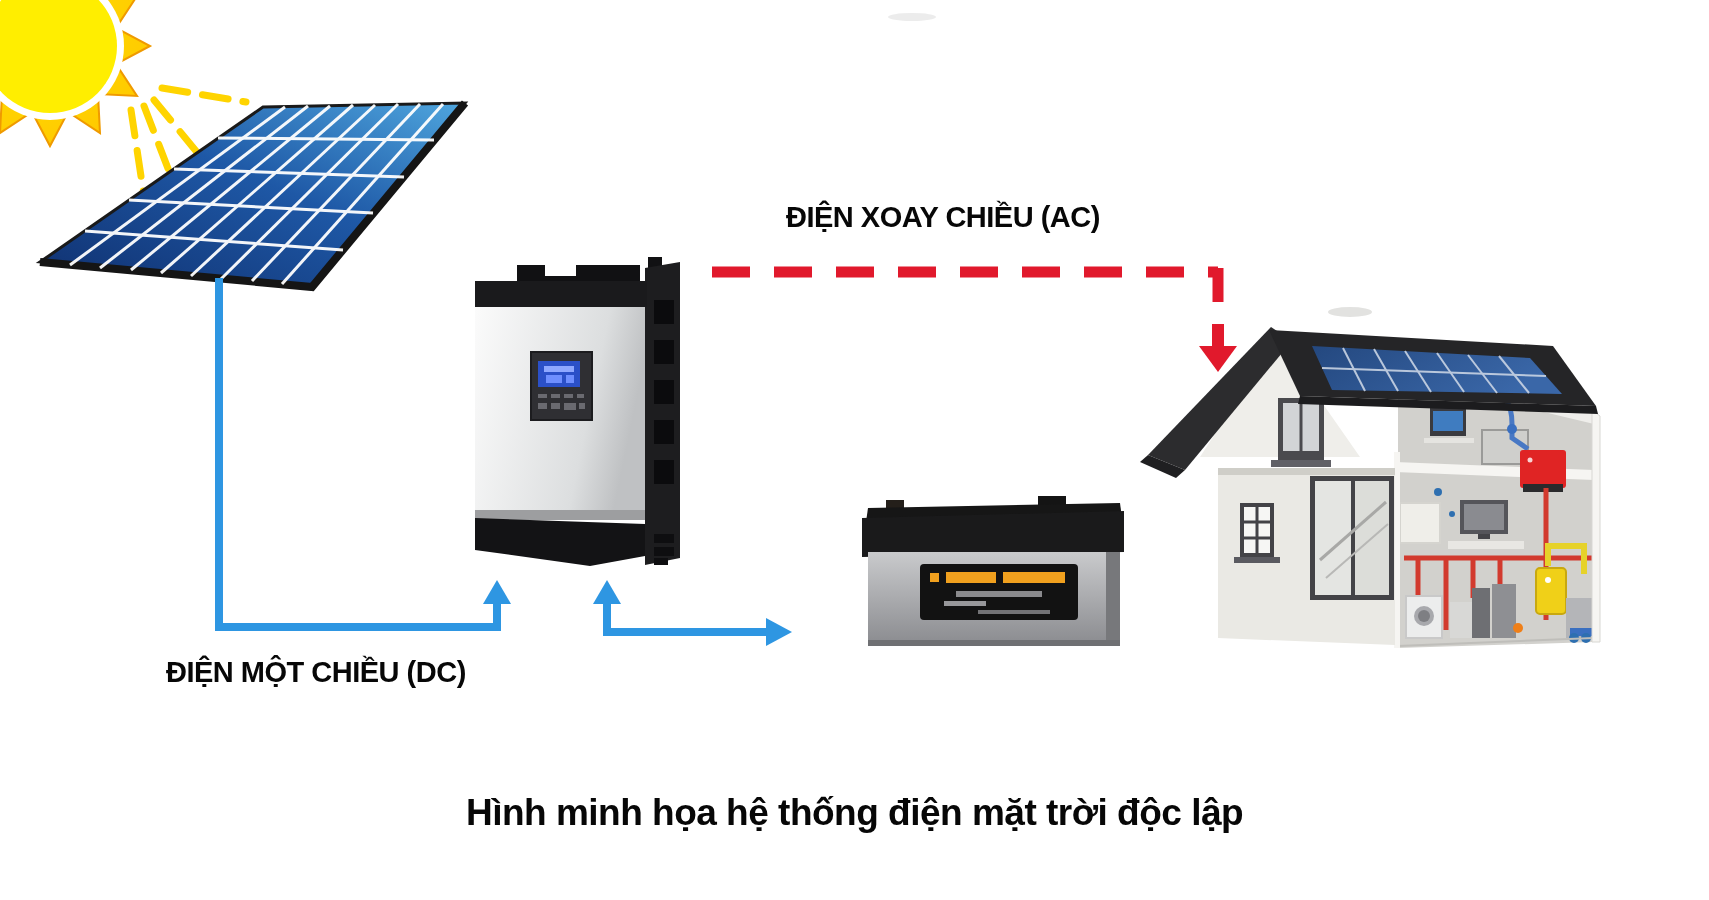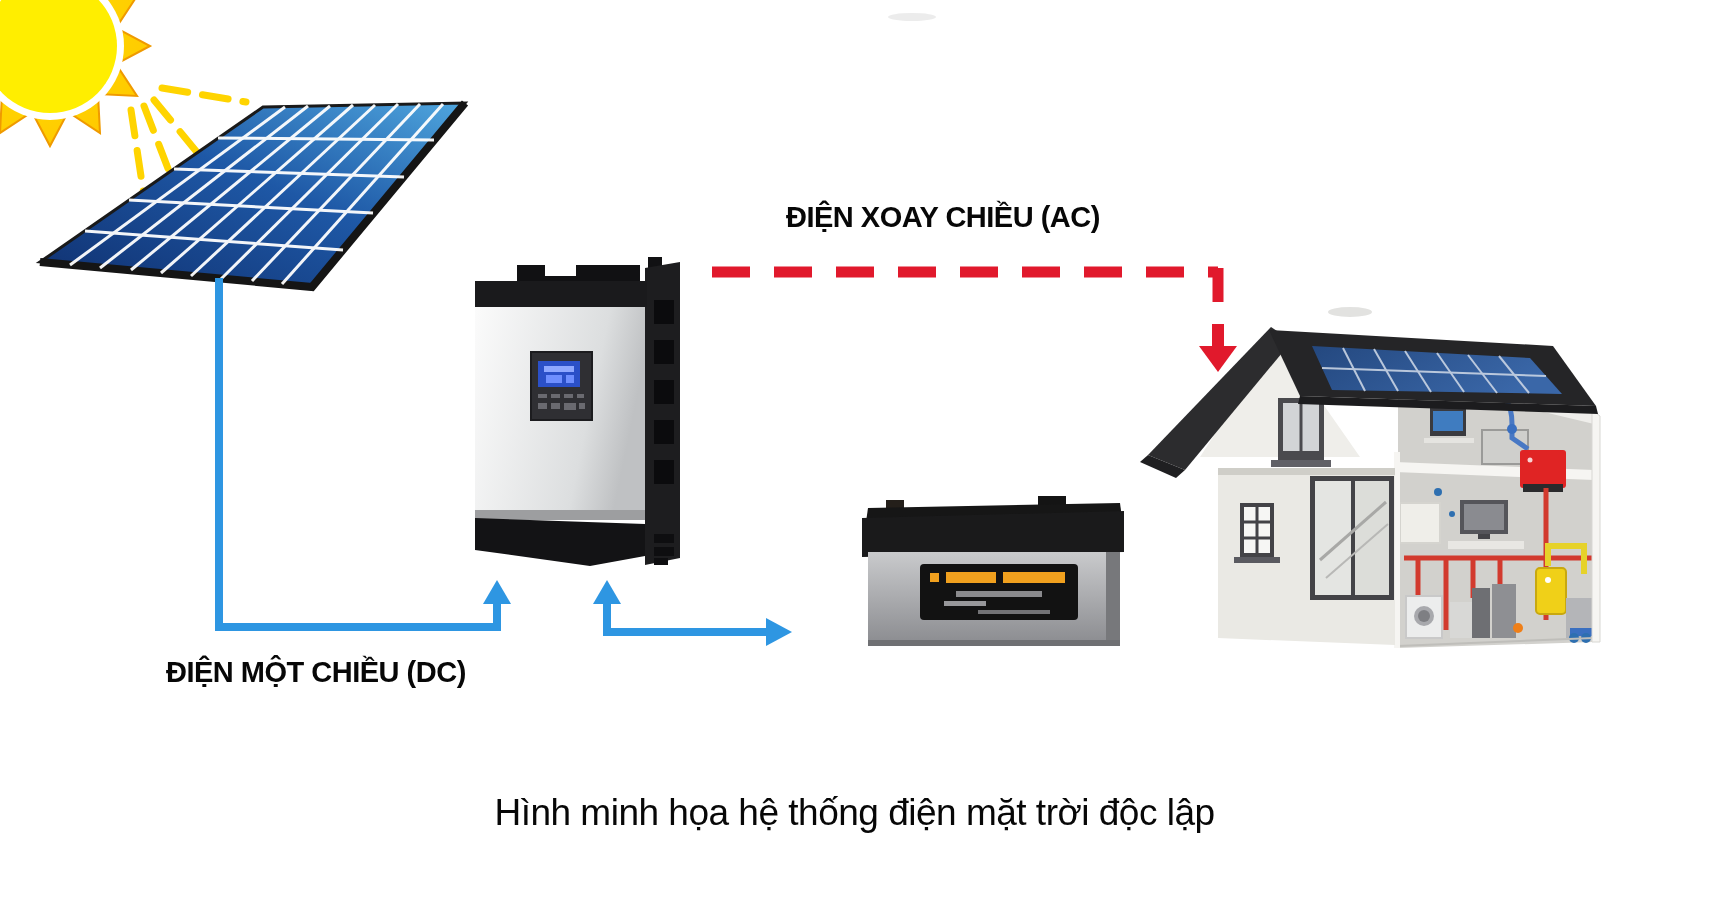--- a/index.html
+++ b/index.html
@@ -9,21 +9,21 @@
   }
   .stage svg{position:absolute;left:0;top:0;}
   .label{
     position:absolute;font-weight:700;color:var(--text,#070707);
     white-space:nowrap;letter-spacing:-0.5px;
   }
   .label.ac{left:786px;top:201px;font-size:29px;}
   .label.dc{left:166px;top:656px;font-size:29px;}
   .caption{
     position:absolute;left:0;top:792px;width:100%;text-align:center;
-    font-weight:400;font-size:37px;color:var(--text,#070707);letter-spacing:-0.5px;
+    font-weight:700;font-size:37px;color:var(--text,#070707);letter-spacing:-0.5px;
   }
 </style>
 </head>
 <body>
 
 <div class="stage">
 
 <svg width="1709" height="900" viewBox="0 0 1709 900">
   <defs>
     <linearGradient id="pg" x1="0" y1="1" x2="1" y2="0">

